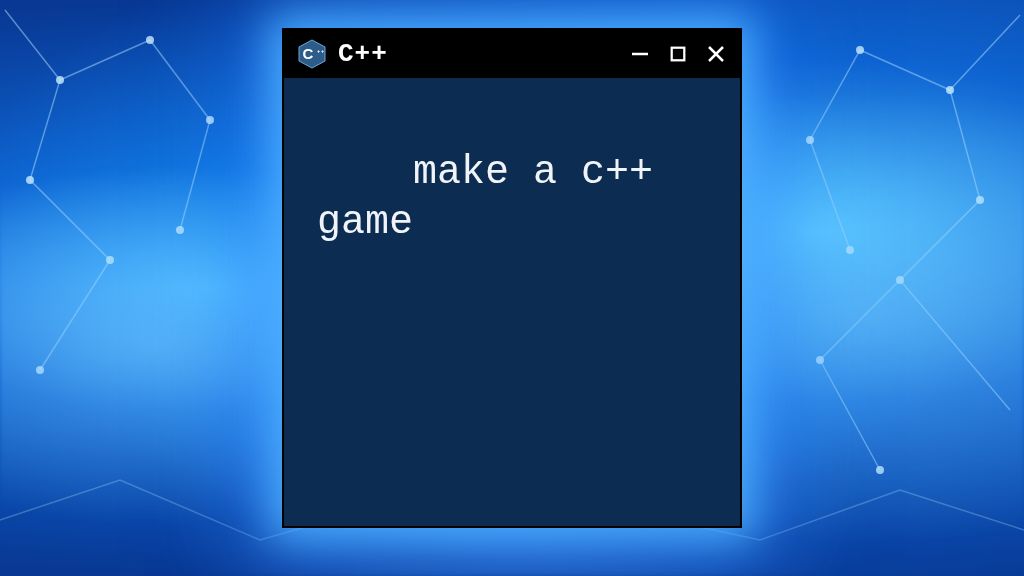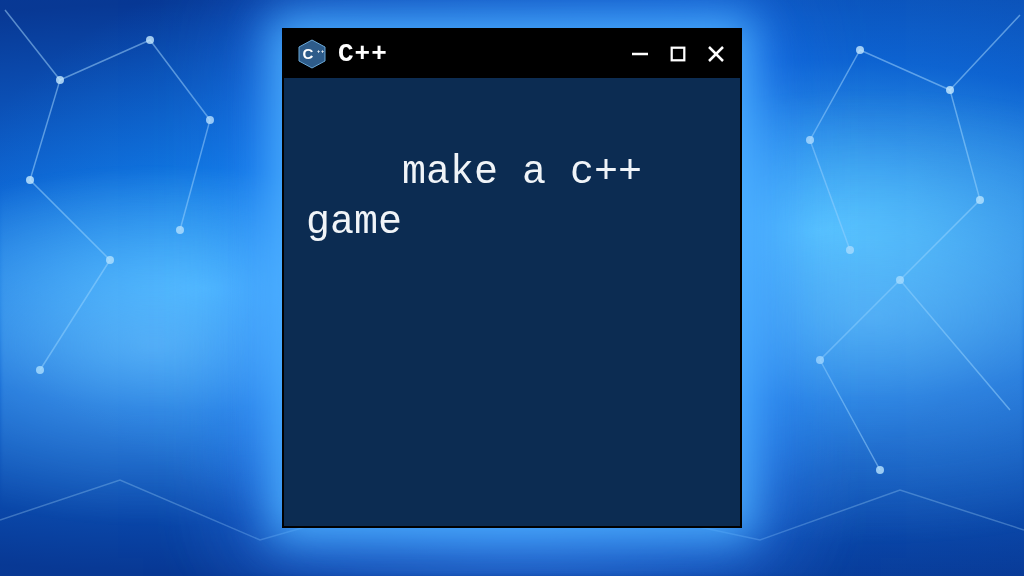--- a/index.html
+++ b/index.html
@@ -82,21 +82,21 @@
     .win-btn {
       display: flex;
       align-items: center;
       justify-content: center;
       width: 24px;
       height: 24px;
       cursor: pointer;
     }
     .win-btn svg { stroke: #fff; stroke-width: 2.5; fill: none; }
     .content {
-      padding: 20px 22px;
+      padding: 20px 33px;
       color: #f0f4f8;
       font-family: "Consolas", "Menlo", "Courier New", monospace;
       font-size: 40px;
       line-height: 1.25;
       white-space: pre-wrap;
       word-break: break-word;
     }
   </style>
 </head>
 <body>

